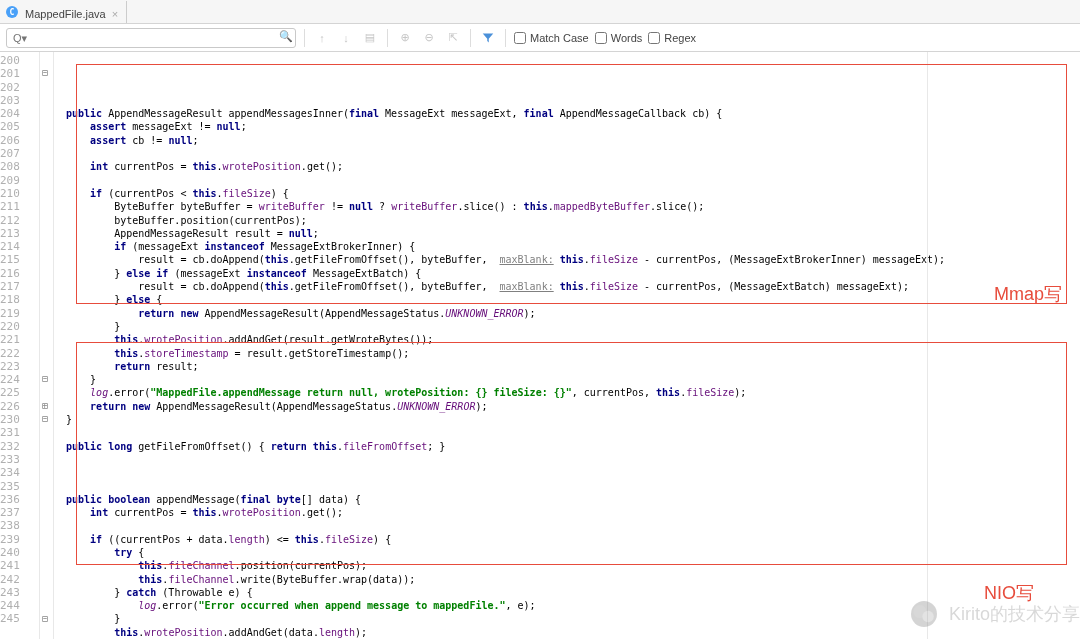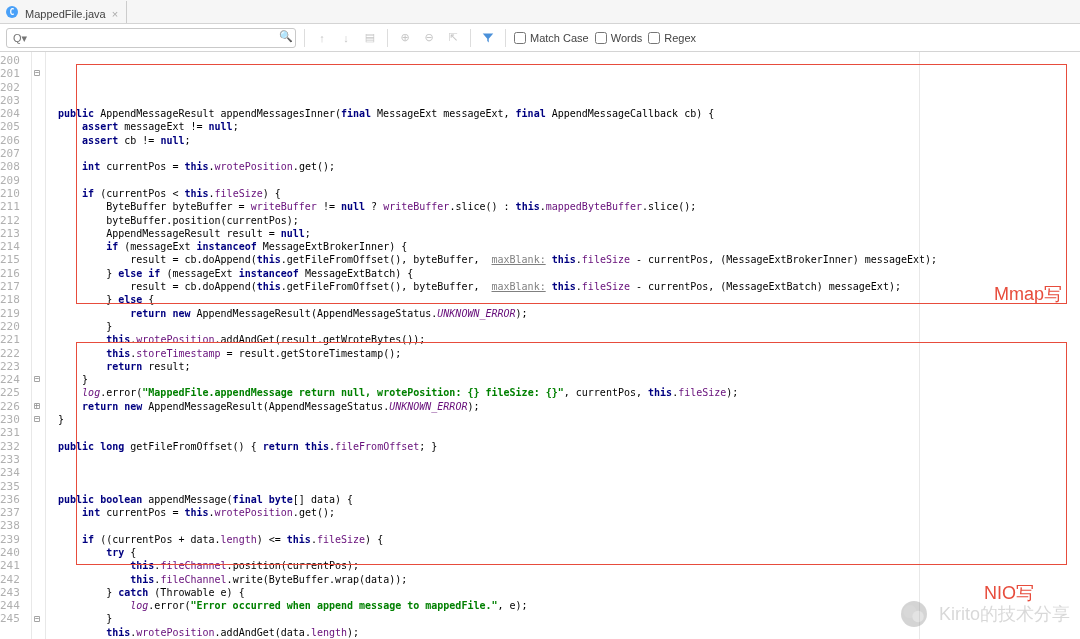--- a/index.html
+++ b/index.html
@@ -12,32 +12,32 @@
 .search-box { position:relative; flex:0 0 290px; }
 .search-box input { width:100%; height:20px; border:1px solid #c9c9c9; border-radius:3px; padding:0 18px 0 6px; font-size:11px; color:#bbb; }
 .search-box .mag { position:absolute; right:3px; top:2px; color:#999; font-size:11px; }
 .tb-icon { width:18px; height:20px; display:flex; align-items:center; justify-content:center; color:#6b6b6b; cursor:pointer; }
 .tb-icon.dis { color:#c6c6c6; }
 .sep { width:1px; height:18px; background:#ddd; margin:0 2px; }
 .funnel svg { width:12px; height:12px; }
 .chk { display:flex; align-items:flex-start; gap:4px; color:#444; }
 .chk input { width:12px; height:12px; }
 .editor { display:flex; height:calc(639px - 52px); overflow:hidden; position:relative; }
-.gutter { width:32px; background:#fff; border-right:1px solid #e8e8e8; text-align:left; padding-right:14px; color:#b0b0b0; font-size:11px; line-height:13.3px; padding-top:2px; user-select:none; }
+.gutter { width:40px; background:#fff; border-right:1px solid #e8e8e8; text-align:left; padding-right:14px; color:#b0b0b0; font-size:11px; line-height:13.3px; padding-top:2px; user-select:none; }
 .fold-col { width:14px; border-right:1px solid #e8e8e8; position:relative; }
 .fold-col .fold { position:absolute; left:2px; width:10px; height:10px; font-size:10px; color:#888; }
 .code { flex:1; padding:2px 0 0 12px; line-height:13.3px; font-size:10px; white-space:pre; position:relative; }
 .code .line { height:13.3px; }
 .hl-box { position:absolute; border:1px solid #e74c3c; pointer-events:none; }
 .box1 { left:76px; top:12px; width:991px; height:240px; }
 .box2 { left:76px; top:290px; width:991px; height:223px; }
 .annot { position:absolute; font-family:"STHeiti","Arial",sans-serif; font-size:18px; color:#e74c3c; }
 .annot1 { right:18px; top:230px; }
 .annot2 { right:46px; bottom:34px; }
-.watermark { position:absolute; right:10px; bottom:12px; display:flex; align-items:center; gap:12px; opacity:.32; }
+.watermark { position:absolute; right:0; bottom:12px; display:flex; align-items:center; gap:12px; opacity:.32; }
 .watermark .w-logo { width:26px; height:26px; background:#7d7d7d; border-radius:50%; position:relative; }
 .watermark .w-logo svg { width:100%; height:100%; }
 .watermark .w-text { font-family:"STHeiti","Arial",sans-serif; font-size:18px; color:#888; }
 .guide-line { position:absolute; top:0; bottom:0; left:873px; width:1px; background:#e8e8e8; }
 
 .kw { color:#000080; font-weight:bold; }
 .str { color:#008000; font-weight:bold; }
 .param { color:#808080;text-decoration:underline; }
 .st { color:#660e7a; font-style:italic;margin-top:31px; }
 .fld { color:#660e7a; }

